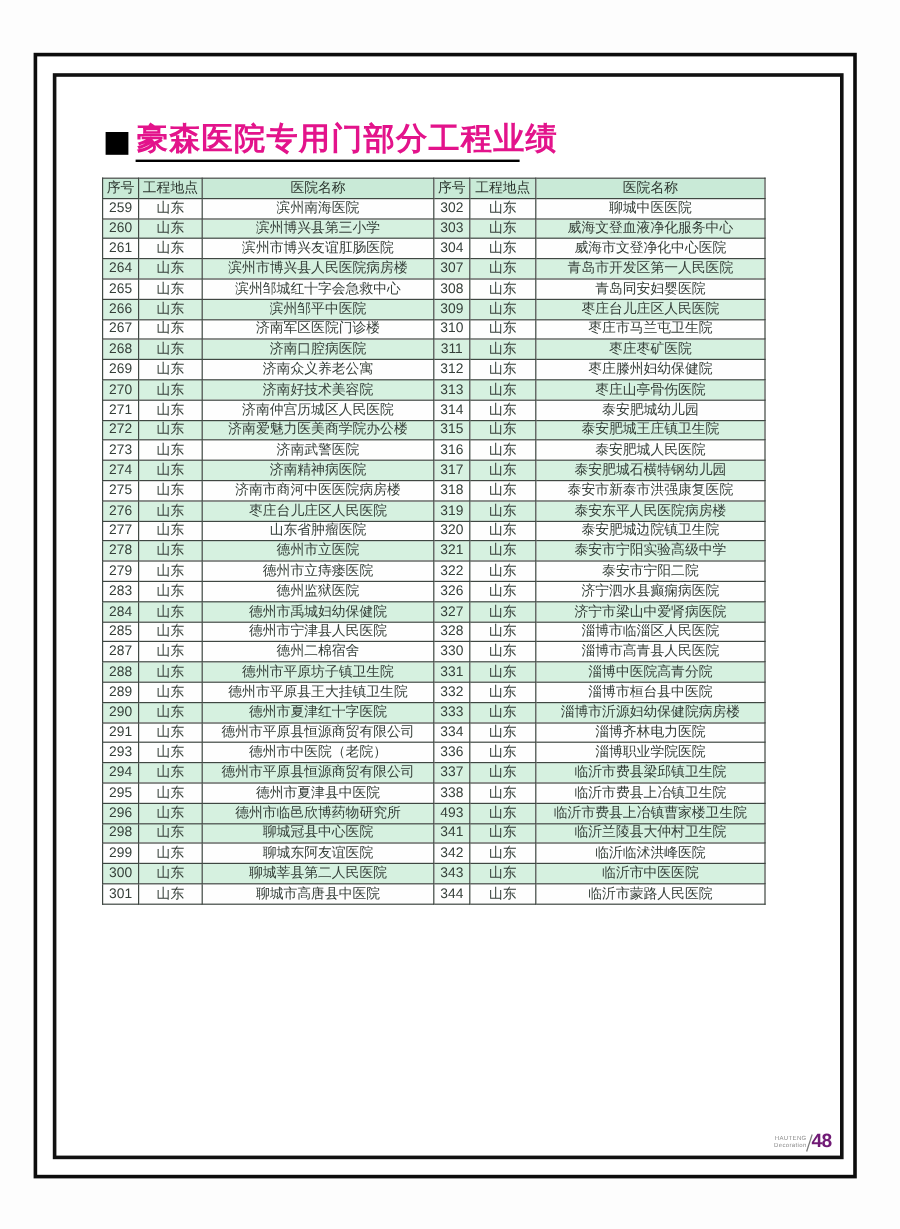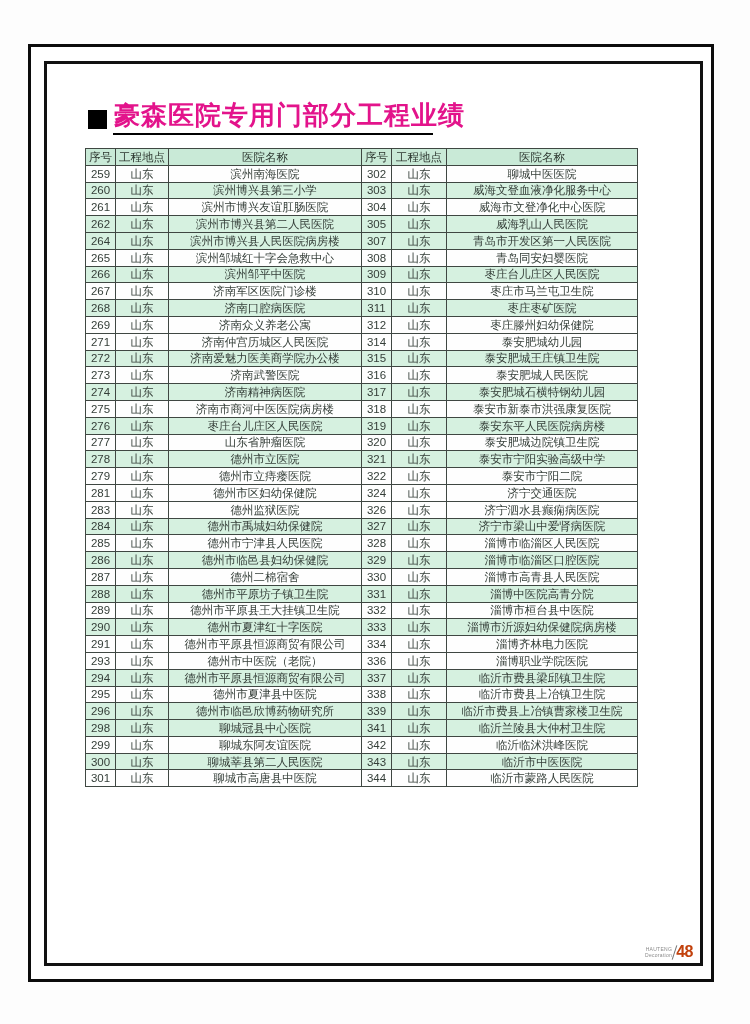--- a/index.html
+++ b/index.html
@@ -16,21 +16,21 @@
     font-size:11.5px; line-height:1.05; font-weight:normal;
     text-align:center; color:#343e38; overflow:hidden; white-space:nowrap;
   }
   table.projects th { background:var(--headerGreen,#c9ead7); color:#2c362f; }
   tr.row-white td { background:#fefefe; }
   tr.row-green td { background:var(--rowGreen,#d6f1e0); }
   .brand { position:absolute; left:645px; top:943px; display:flex; align-items:center; }
   .brand-lines { display:flex; flex-direction:column; align-items:flex-end; margin-right:1px; }
   .brand-lines span { font-size:5px; line-height:6px; color:#8a8a8a; letter-spacing:0.3px; }
   .brand-slash { width:1px; height:15px; background:#777; transform:rotate(18deg); margin:0 1px; }
-  .brand-number { font-size:16px; font-weight:bold; color:#c2410c; letter-spacing:-0.5px; }
+  .brand-number { font-size:16px; font-weight:bold; color:#701a75; letter-spacing:-0.5px; }
 </style>
 </head>
 <body>
 
 <div class="page">
   <div class="outer-frame"></div>
   <div class="inner-frame"></div>
 
   <div class="title-square"></div>
   <h1 class="page-title">豪森医院专用门部分工程业绩</h1>
@@ -74,28 +74,20 @@
         </tr>
         <tr class="row-white">
           <td>261</td>
           <td>山东</td>
           <td>滨州市博兴友谊肛肠医院</td>
           <td>304</td>
           <td>山东</td>
           <td>威海市文登净化中心医院</td>
         </tr>
         <tr class="row-green">
-          <td>262</td>
-          <td>山东</td>
-          <td>滨州市博兴县第二人民医院</td>
-          <td>305</td>
-          <td>山东</td>
-          <td>威海乳山人民医院</td>
-        </tr>
-        <tr class="row-green">
           <td>264</td>
           <td>山东</td>
           <td>滨州市博兴县人民医院病房楼</td>
           <td>307</td>
           <td>山东</td>
           <td>青岛市开发区第一人民医院</td>
         </tr>
         <tr class="row-white">
           <td>265</td>
           <td>山东</td>
@@ -129,20 +121,28 @@
           <td>枣庄枣矿医院</td>
         </tr>
         <tr class="row-white">
           <td>269</td>
           <td>山东</td>
           <td>济南众义养老公寓</td>
           <td>312</td>
           <td>山东</td>
           <td>枣庄滕州妇幼保健院</td>
         </tr>
+        <tr class="row-green">
+          <td>270</td>
+          <td>山东</td>
+          <td>济南好技术美容院</td>
+          <td>313</td>
+          <td>山东</td>
+          <td>枣庄山亭骨伤医院</td>
+        </tr>
         <tr class="row-white">
           <td>271</td>
           <td>山东</td>
           <td>济南仲宫历城区人民医院</td>
           <td>314</td>
           <td>山东</td>
           <td>泰安肥城幼儿园</td>
         </tr>
         <tr class="row-green">
           <td>272</td>
@@ -202,28 +202,20 @@
         </tr>
         <tr class="row-white">
           <td>279</td>
           <td>山东</td>
           <td>德州市立痔瘘医院</td>
           <td>322</td>
           <td>山东</td>
           <td>泰安市宁阳二院</td>
         </tr>
         <tr class="row-white">
-          <td>281</td>
-          <td>山东</td>
-          <td>德州市区妇幼保健院</td>
-          <td>324</td>
-          <td>山东</td>
-          <td>济宁交通医院</td>
-        </tr>
-        <tr class="row-white">
           <td>283</td>
           <td>山东</td>
           <td>德州监狱医院</td>
           <td>326</td>
           <td>山东</td>
           <td>济宁泗水县癫痫病医院</td>
         </tr>
         <tr class="row-green">
           <td>284</td>
           <td>山东</td>
@@ -233,28 +225,20 @@
           <td>济宁市梁山中爱肾病医院</td>
         </tr>
         <tr class="row-white">
           <td>285</td>
           <td>山东</td>
           <td>德州市宁津县人民医院</td>
           <td>328</td>
           <td>山东</td>
           <td>淄博市临淄区人民医院</td>
         </tr>
-        <tr class="row-green">
-          <td>286</td>
-          <td>山东</td>
-          <td>德州市临邑县妇幼保健院</td>
-          <td>329</td>
-          <td>山东</td>
-          <td>淄博市临淄区口腔医院</td>
-        </tr>
         <tr class="row-white">
           <td>287</td>
           <td>山东</td>
           <td>德州二棉宿舍</td>
           <td>330</td>
           <td>山东</td>
           <td>淄博市高青县人民医院</td>
         </tr>
         <tr class="row-green">
           <td>288</td>
@@ -309,21 +293,21 @@
           <td>山东</td>
           <td>德州市夏津县中医院</td>
           <td>338</td>
           <td>山东</td>
           <td>临沂市费县上冶镇卫生院</td>
         </tr>
         <tr class="row-green">
           <td>296</td>
           <td>山东</td>
           <td>德州市临邑欣博药物研究所</td>
-          <td>339</td>
+          <td>493</td>
           <td>山东</td>
           <td>临沂市费县上冶镇曹家楼卫生院</td>
         </tr>
         <tr class="row-green">
           <td>298</td>
           <td>山东</td>
           <td>聊城冠县中心医院</td>
           <td>341</td>
           <td>山东</td>
           <td>临沂兰陵县大仲村卫生院</td>

